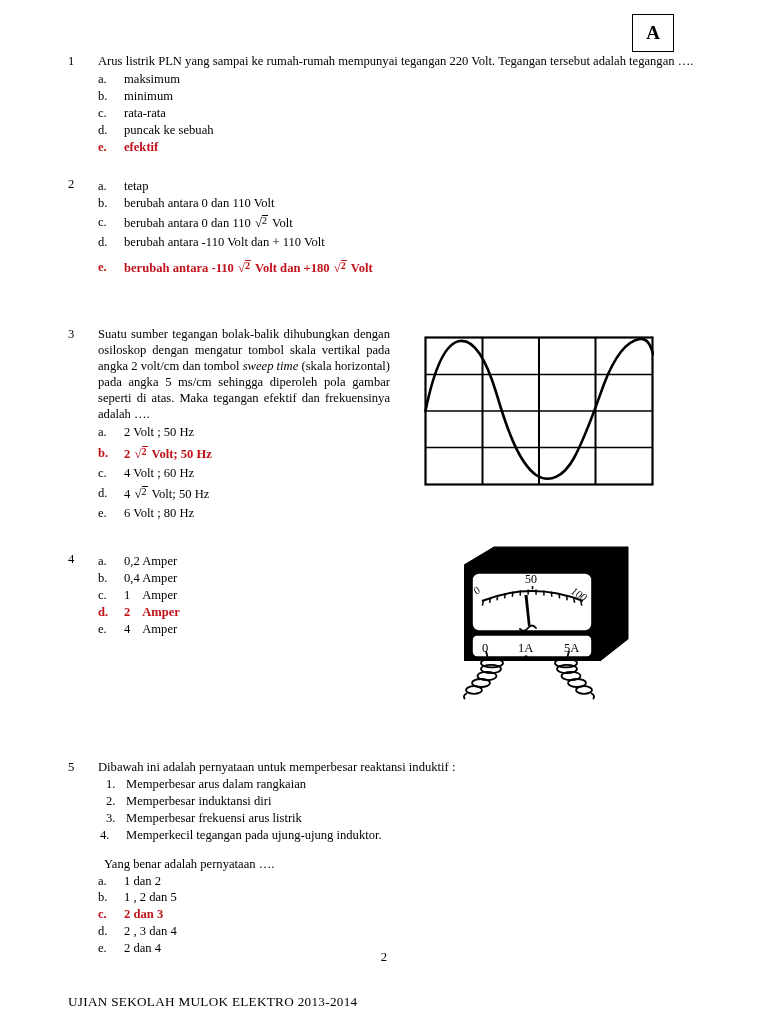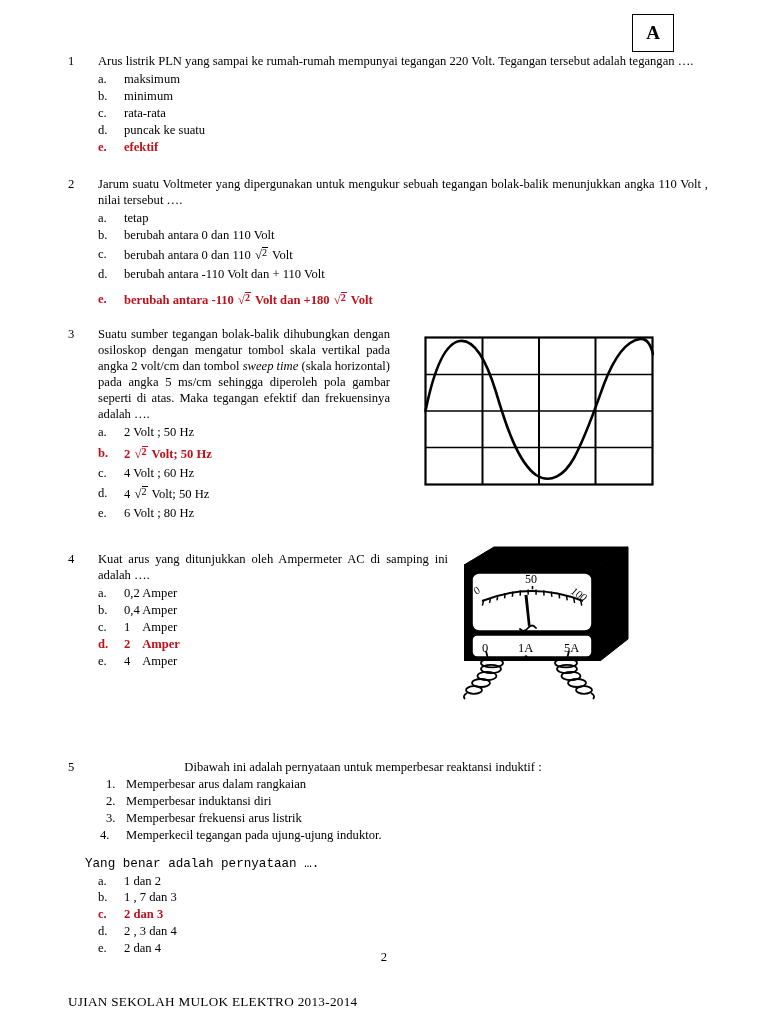--- a/index.html
+++ b/index.html
@@ -50,21 +50,21 @@
     left: 0;
     top: 0;
     width: 22px;
     text-align: left;
   }
   .q-stem {
     margin-left: 30px;
     text-align: justify;
     text-justify: inter-word;
   }
-  .q-stem.nojust { text-align: center; font-family: Liberation Serif, serif; }
+  .q-stem.nojust { text-align: left; font-family: Liberation Serif, serif; }
 
   .opts {
     margin-left: 30px;
     margin-top: 2px;
     list-style: none;
     padding: 0;
   }
   .opt {
     position: relative;
     padding-left: 26px;
@@ -92,23 +92,22 @@
     padding-left: 20px;
     margin-bottom: 1px;
     white-space: nowrap;
   }
   .sub-list li .snum {
     position: absolute;
     left: 0;
     top: 0;
   }
   .lead-in {
-    margin-left: 17px;
+    margin-left: 36px;
     margin-top: 1px;
-    font-family: Liberation Mono, monospace;
   }
   .ital { font-style: italic; }
 
   
   .radical {
     display: inline-block;
     position: relative;
     padding-left: 1px;
     padding-right: 1px;
     white-space: nowrap;
@@ -177,32 +176,31 @@
       <li class="opt">
         <span class="lbl">b.</span>
         <span>minimum</span>
       </li>
       <li class="opt">
         <span class="lbl">c.</span>
         <span>rata-rata</span>
       </li>
       <li class="opt">
         <span class="lbl">d.</span>
-        <span>puncak ke suatu</span>
+        <span>puncak ke sebuah</span>
       </li>
       <li class="opt answer">
         <span class="lbl">e.</span>
         <span>efektif</span>
       </li>
     </ul>
   </div>
 
   <div class="q" style="left:68px; top:177px; width:640px;">
     <div class="q-num">2</div>
-    <div class="q-stem">Jarum suatu Voltmeter yang dipergunakan untuk mengukur sebuah tegangan bolak-balik menunjukkan angka 110 Volt , nilai tersebut  ….</div>
     <ul class="opts">
       <li class="opt">
         <span class="lbl">a.</span>
         <span>tetap</span>
       </li>
       <li class="opt">
         <span class="lbl">b.</span>
         <span>berubah antara 0 dan 110 Volt</span>
       </li>
       <li class="opt" style="margin-top:3px;">
@@ -270,21 +268,20 @@
                C 82 90 94 126 112 139
                C 126 148 140 140 150 122
                C 162 100 172 70 180 48
                C 190 22 202 5 216 3
                C 223 2 227 10 229 18" fill="none" stroke="#000000" stroke-width="2.6" stroke-linecap="round"></path>
     </svg>
   </div>
 
   <div class="q" style="left:68px; top:552px; width:380px;">
     <div class="q-num">4</div>
-    <div class="q-stem">Kuat arus yang ditunjukkan oleh Ampermeter AC di samping ini adalah ….</div>
     <ul class="opts">
       <li class="opt">
         <span class="lbl">a.</span>
         <span>0,2 Amper</span>
       </li>
       <li class="opt">
         <span class="lbl">b.</span>
         <span>0,4 Amper</span>
       </li>
       <li class="opt">
@@ -393,21 +390,21 @@
       </li>
     </ul>
     <div class="lead-in">Yang benar adalah pernyataan ….</div>
     <ul class="opts" style="margin-top:1px;">
       <li class="opt">
         <span class="lbl">a.</span>
         <span>1 dan 2</span>
       </li>
       <li class="opt">
         <span class="lbl">b.</span>
-        <span>1 , 7 dan 3</span>
+        <span>1 , 2 dan 5</span>
       </li>
       <li class="opt answer">
         <span class="lbl">c.</span>
         <span>2 dan 3</span>
       </li>
       <li class="opt">
         <span class="lbl">d.</span>
         <span>2 , 3 dan 4</span>
       </li>
       <li class="opt">

